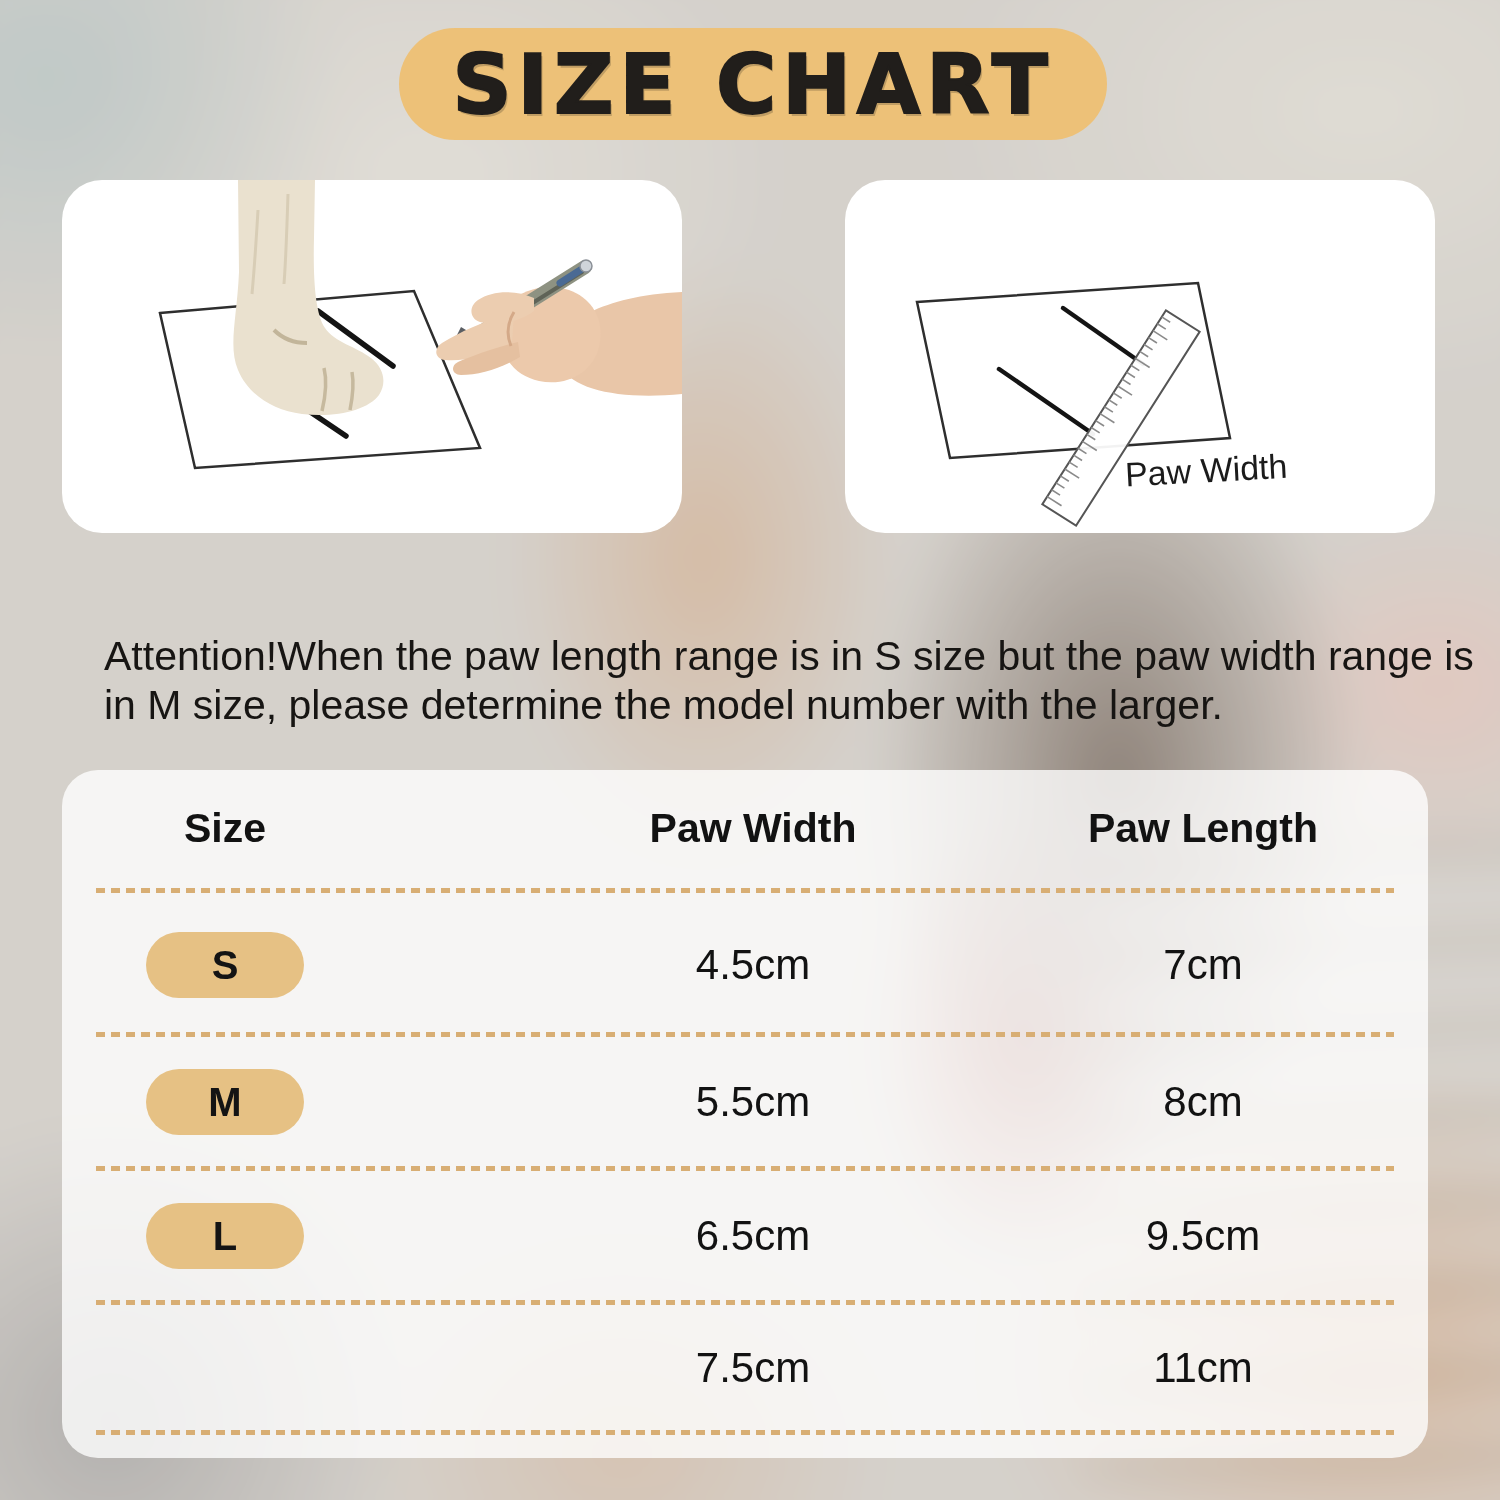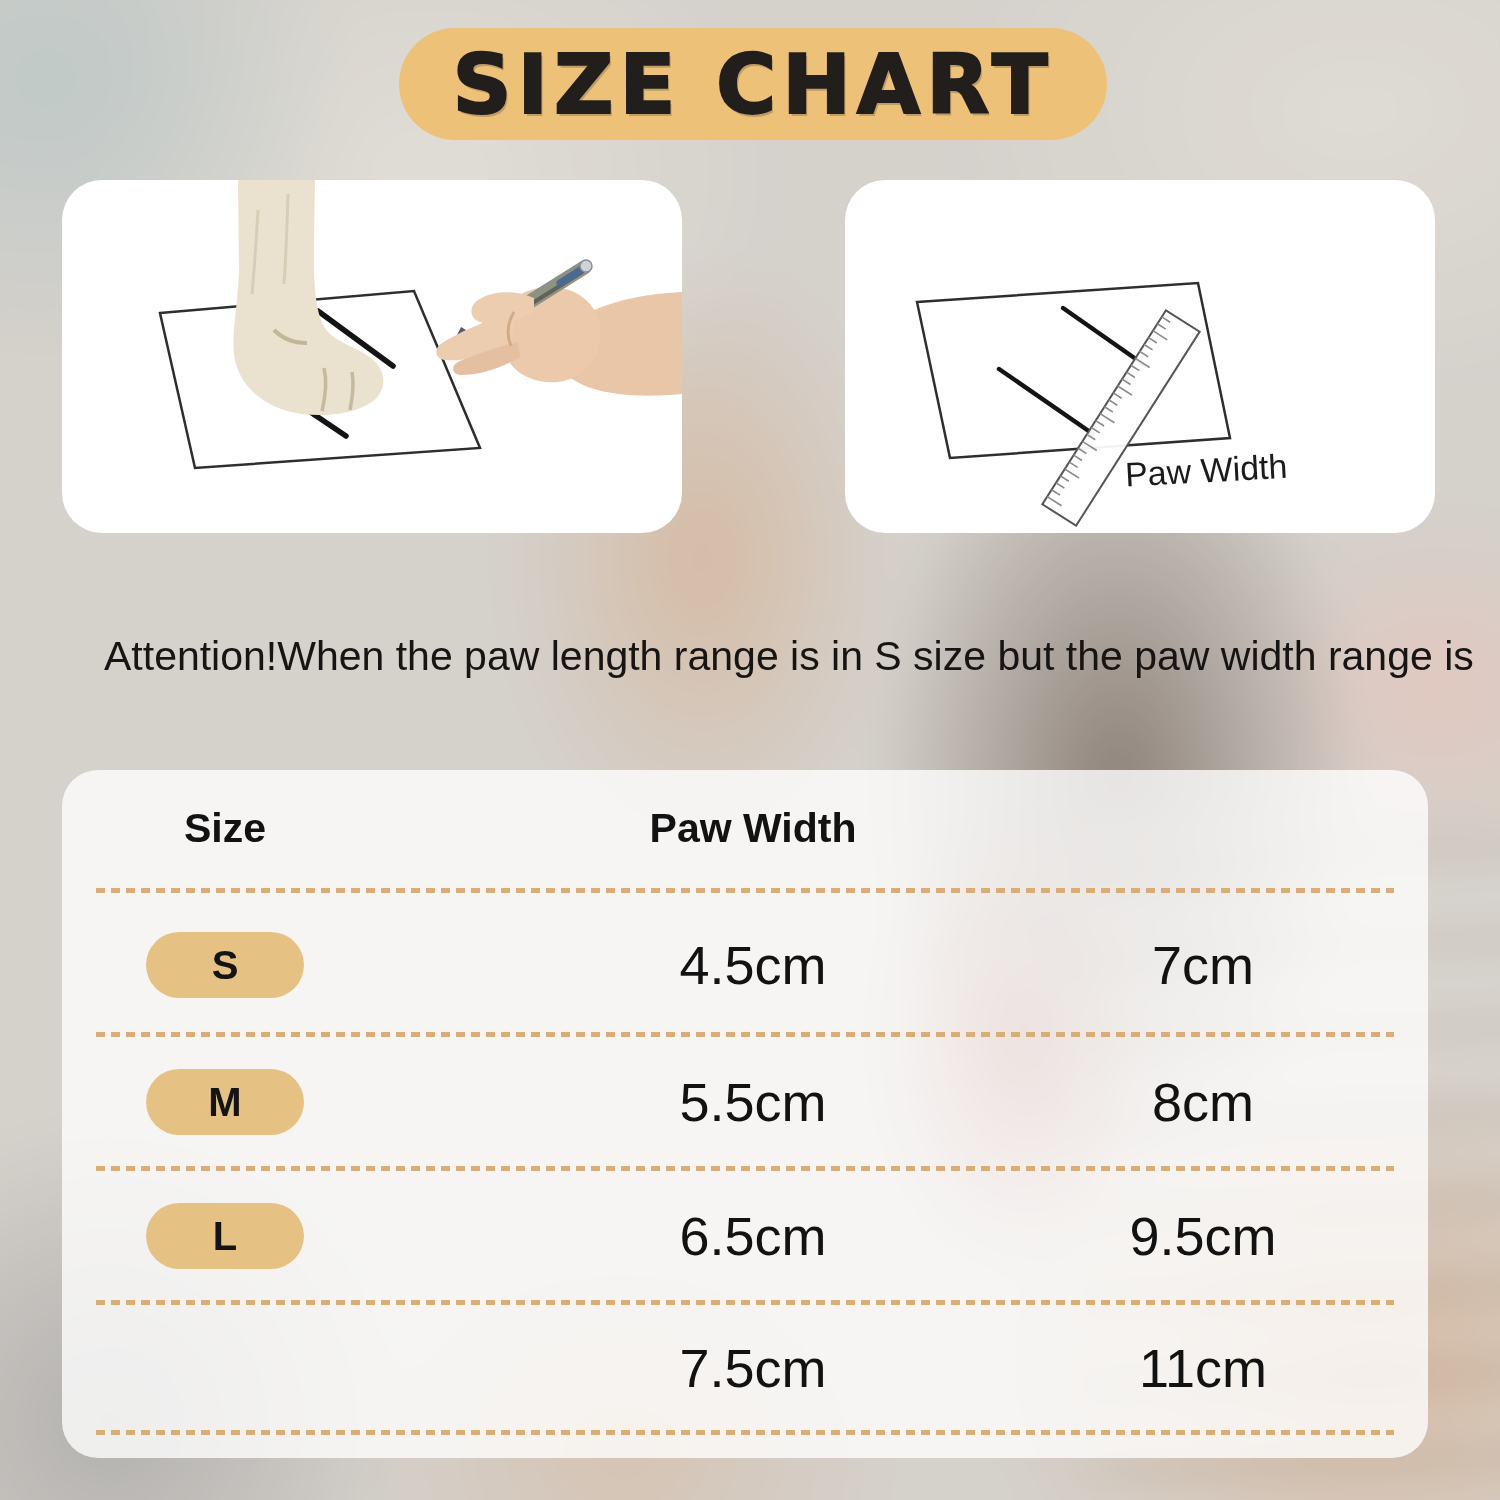--- a/index.html
+++ b/index.html
@@ -59,21 +59,21 @@
     position:absolute;left:62px;top:770px;width:1366px;height:688px;
     background:rgba(255,255,255,0.78);border-radius:36px;
   }
   .trow{position:absolute;left:0;right:12px;height:84px;}
   .cell{
     position:absolute;top:50%;transform:translate(-50%,-50%);
     white-space:nowrap;color:#121212;
   }
   .c1{left:163px;} .c2{left:691px;} .c3{left:1141px;}
   .hcell{font-weight:bold;font-size:41px;}
-  .vcell{font-size:54px;}
+  .vcell{font-size:42px;}
   .badge{
     position:absolute;top:50%;left:163px;transform:translate(-50%,-50%);
     width:158px;height:66px;border-radius:33px;background:#e6c184;
     display:flex;align-items:center;justify-content:center;
     font-weight:bold;font-size:40px;color:#141414;
   }
   .divider{
     position:absolute;left:34px;right:34px;height:5px;
     background:repeating-linear-gradient(90deg,#d8ae74 0 9px,rgba(0,0,0,0) 9px 15px);
   }
@@ -176,27 +176,29 @@
             <line x1="98.99999999999997" x2="98.99999999999997" y1="-20" y2="-10" stroke="#8a8a8a" stroke-width="1.6"></line>
             <line x1="107.19999999999999" x2="107.19999999999999" y1="-20" y2="-10" stroke="#8a8a8a" stroke-width="1.6"></line>
           </g>
       </g>
       <text x="280" y="303" font-size="34" fill="#1b1b1b" transform="rotate(-3 345 292)">Paw Width</text>
     </svg>
   </div>
 
   <div class="attention">
     <div>Attention!When the paw length range is in S size but the paw width range is</div>
+    <div>in M size,  please determine the model number with the larger.</div>
   </div>
 
   <div class="table-panel">
 
     <div class="trow" style="top:16px;">
       <div class="cell c1 hcell">Size</div>
       <div class="cell c2 hcell">Paw Width</div>
+      <div class="cell c3 hcell">Paw Length</div>
     </div>
     <div class="divider" style="top:118px;"></div>
 
     <div class="trow" style="top:153px;">
       <div class="badge">
           <span>S</span>
         </div>
       <div class="cell c2 vcell">4.5cm</div>
       <div class="cell c3 vcell">7cm</div>
     </div>

